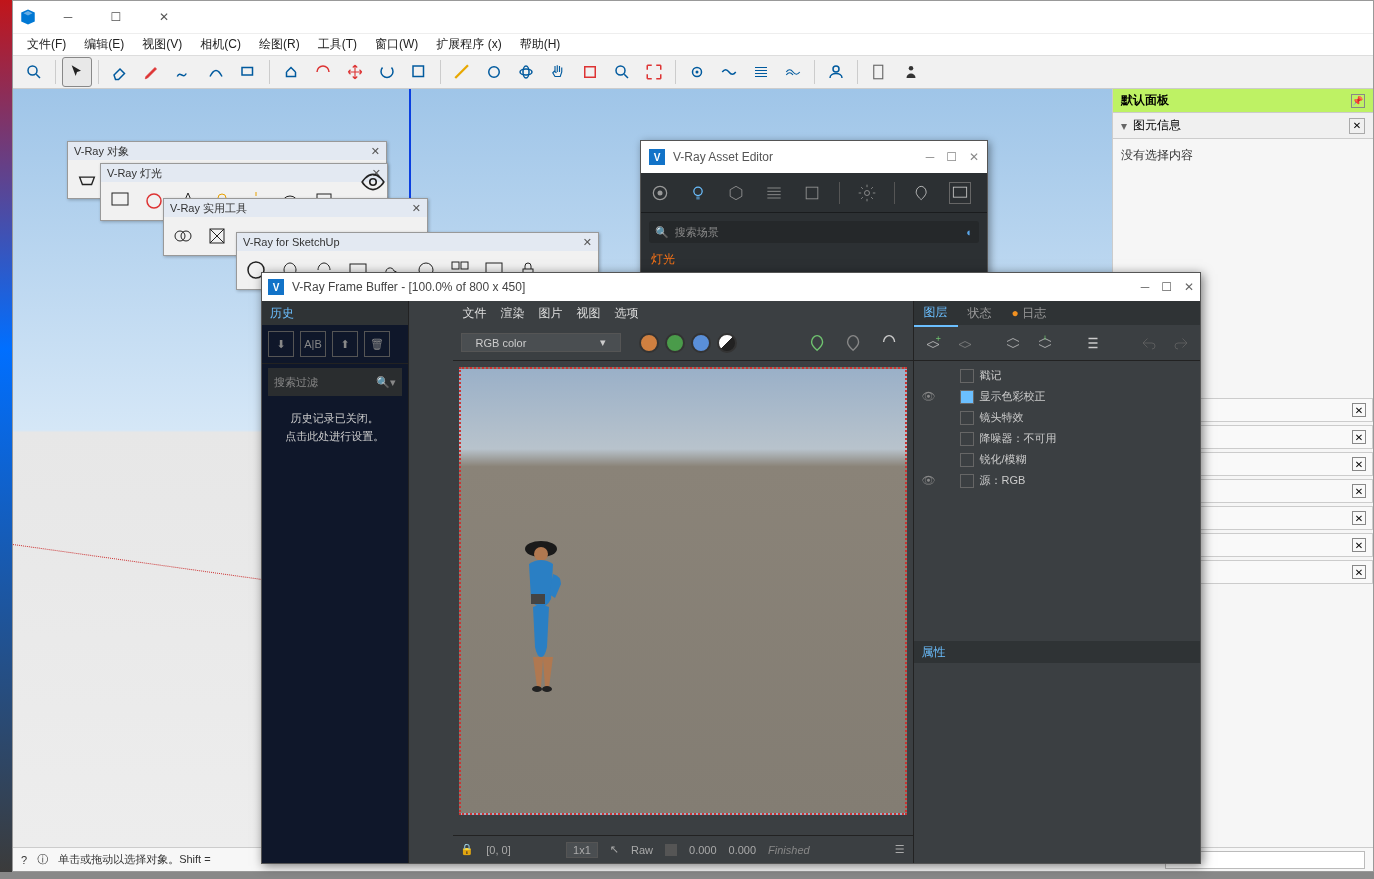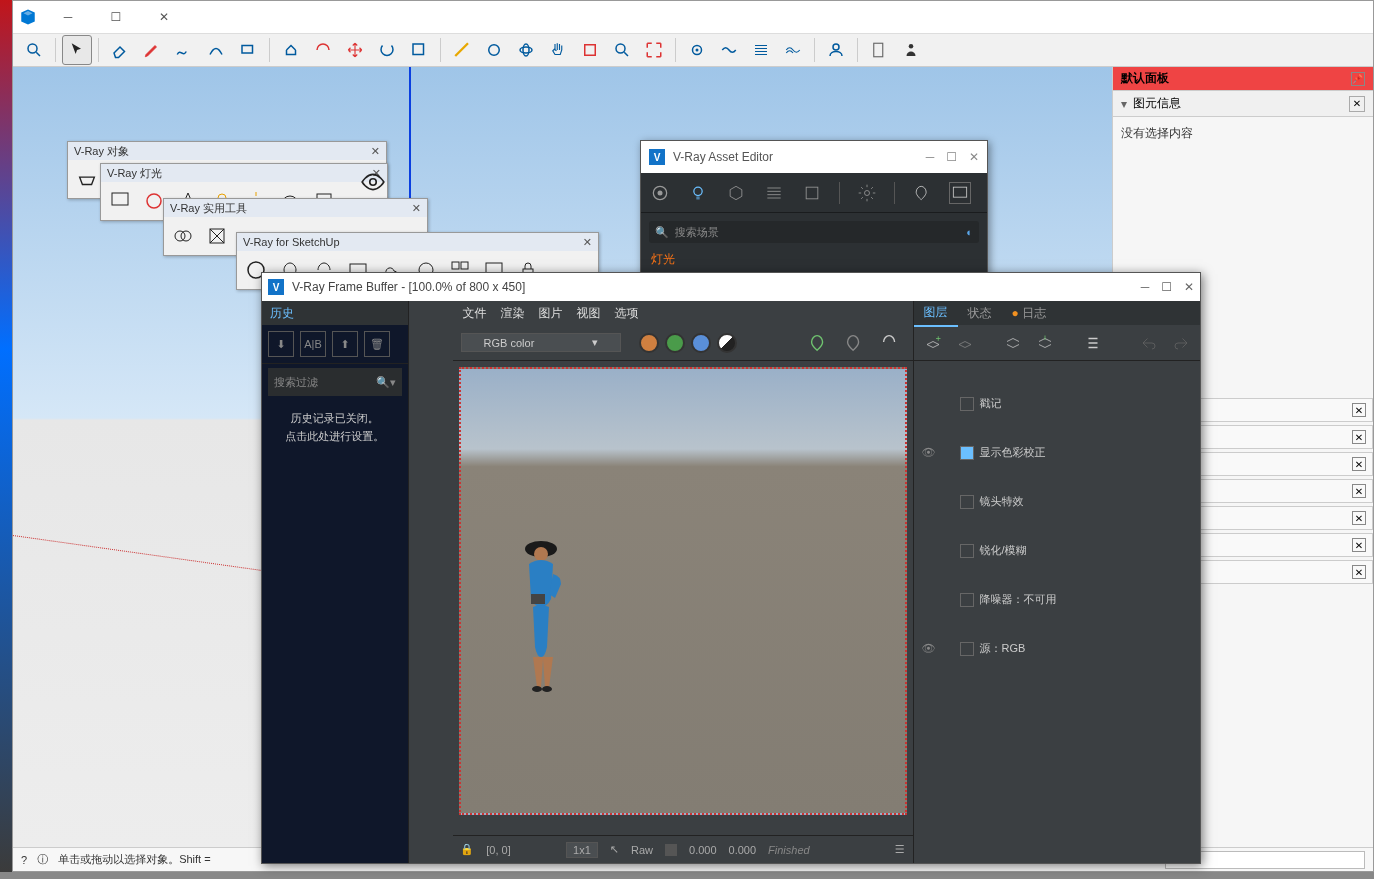--- a/index.html
+++ b/index.html
@@ -16,21 +16,21 @@
 .menubar { height: 22px; display: flex; align-items: center; padding: 0 6px; gap: 2px; border-top: 1px solid #eee; }
 .menubar span { padding: 2px 8px; font-size: 12px; color: #222; }
 .toolbar { height: 34px; background: #f1f1f1; border-top: 1px solid #ddd; border-bottom: 1px solid #ccc; display: flex; align-items: center; padding: 0 6px; gap: 2px; }
 .tool-btn { width: 30px; height: 30px; display: flex; align-items: center; justify-content: center; color: #005a9e; border-radius: 3px; }
 .tool-sep { width: 1px; height: 24px; background: #ccc; margin: 0 4px; }
 .content { flex: 1; display: flex; position: relative; background: #fff; }
 .viewport { flex: 1; position: relative; background: linear-gradient(#9fc5e8 0%, #d5e7f7 45%, #e7e7e7 45.3%, #ededed 100%); overflow: hidden; }
 .axis-blue { position: absolute; left: 396px; top: 0; width: 2px; height: 70%; background: #0a3fe0; }
 .ground-line { position: absolute; left: 0; top: 45%; right: 0; border-top: 1px dotted #c33; transform-origin: left; }
 .side-panel { width: 261px; background: #f6f6f6; border-left: 1px solid #ccc; display: flex; flex-direction: column; }
-.panel-header { height: 24px; background: #ef4444; border-bottom: 1px solid #ccc; display: flex; align-items: center; padding: 0 8px; font-weight: bold; }
+.panel-header { height: 24px; background: #bef264; border-bottom: 1px solid #ccc; display: flex; align-items: center; padding: 0 8px; font-weight: bold; }
 .panel-header .pin { margin-left:auto; width:14px; height:14px; border:1px solid #888; font-size:9px; display:flex; align-items:center; justify-content:center; }
 .panel-sub { height: 26px; background: #f0f0f0; border-bottom: 1px solid #ccc; display: flex; align-items: center; padding: 0 8px; gap:6px; }
 .panel-sub .chev { color:#666; }
 .panel-sub .close { margin-left: auto; width:16px; height:16px; border:1px solid #aaa; display:flex; align-items:center; justify-content:center; font-size:10px; }
 .panel-body { padding: 8px; color: #333; font-size: 12px; }
 .collapsed-btn { height: 24px; border: 1px solid #ccc; background: #f9f9f9; display:flex; align-items:center; justify-content:flex-end; padding:0 6px; margin-bottom: 3px; }
 .collapsed-btn .cx { width:14px; height:14px; border:1px solid #888; display:flex; align-items:center; justify-content:center; font-size:10px; }
 .statusbar { height: 24px; border-top: 1px solid #ccc; background: #f7f7f7; display: flex; align-items: center; padding: 0 8px; gap: 10px; font-size: 11px; color:#333; }
 .statusbar .dim-box { margin-left: auto; width: 200px; height: 18px; border: 1px solid #bbb; background: #fff; }
 
@@ -64,36 +64,36 @@
 .fb-left { width: 156px; background:#0f172a; border-right:1px solid #222; display:flex; flex-direction:column; }
 .fb-left-head { height:24px; padding:0 8px; display:flex; align-items:center; font-size:12px; color:#6bbfff; background:#2f3335; }
 .fb-left-tools { display:flex; gap:6px; padding:6px; border-bottom:1px solid #222; }
 .fb-left-tools .lt { width:26px; height:26px; border:1px solid #555; display:flex; align-items:center; justify-content:center; color:#888; font-size:11px; }
 .fb-left-search { margin:4px 6px; height:28px; background:#2a2d2f; display:flex; align-items:center; padding:0 6px; font-size:11px; color:#888; }
 .fb-left-search .sico { margin-left:auto; }
 .fb-left-msg { padding:10px; font-size:11px; color:#ccc; text-align:center; line-height:1.6; }
 .fb-center { flex:1; display:flex; flex-direction:column;margin-left:44px; }
 .fb-menu { height:24px; background:#3b3f42; display:flex; align-items:center; gap:14px; padding:0 10px; font-size:12px; color:#ddd; }
 .fb-toolstrip { height:36px; background:#3b3f42; border-bottom:1px solid #222; display:flex; align-items:center; padding:0 8px; gap:6px; }
-.fb-sel { background:#4a4e51; color:#ccc; border:1px solid #555; font-size:11px; padding:2px 22px; font-family:monospace; display:flex; align-items:center; gap:19px; width:160px; }
+.fb-sel { background:#4a4e51; color:#ccc; border:1px solid #555; font-size:11px; padding:2px 14px; font-family:monospace; display:flex; align-items:center; gap:19px; width:160px; }
 .fb-sel .dd { margin-left:auto; }
 .dot { width:20px; height:20px; border-radius:50%; border:2px solid #333; }
 .fb-render { flex:1; position:relative; background:#3b3f42; display:flex; align-items:flex-start; justify-content:center; padding:6px; }
 .render-img { width: 448px; height: 448px; background:linear-gradient(#9ab0c8 0%, #b8c3cc 18%, #8a8378 22%, #837d73 100%); border:2px solid #c33; border-style:dotted; position:relative; }
 .fb-status { height:28px; border-top:1px solid #222; display:flex; align-items:center; padding:0 8px; gap:12px; font-size:11px; color:#aaa; font-family:monospace; }
 .fb-status .box { background:#4a4e51; padding:1px 6px; border:1px solid #555; }
 .fb-right { width: 306px; background:#3b3f42; border-left:1px solid #222; display:flex; flex-direction:column; }
 .fb-rtabs { height:24px; display:flex; align-items:center; background:#2f3335; }
 .fb-rtab { padding:4px 10px; font-size:12px; color:#999; }
 .fb-rtab.active { color:#6bbfff; border-bottom:2px solid #6bbfff; }
 .fb-rtab .orange { color:#f29120; }
 .fb-rtools { height:36px; display:flex; align-items:center; padding:0 8px; gap:10px; border-bottom:1px solid #222; }
 .fb-rtools .rt { width:22px; height:22px; color:#ccc; display:flex; align-items:center; justify-content:center; }
 .fb-layers { padding:4px 0; }
-.layer-row { display:flex; align-items:center; gap:6px; padding:3px 8px; font-size:11px; color:#ccc;margin-top:28px; }
+.layer-row { display:flex; align-items:center; gap:6px; padding:3px 8px; font-size:11px; color:#ccc; }
 .layer-row .eye { width:14px; text-align:center; color:#888; }
 .layer-row .chk { width:14px; height:14px; border:1px solid #666; }
 .layer-row .chk.on { background:#6bbfff; }
 .layer-row .expand { width:12px; color:#888; }
 .fb-attrs { margin-top:auto; }
 .fb-attr-head { background:#2f3335; padding:3px 8px; font-size:12px; color:#6bbfff; height:22px; display:flex; align-items:center; }
 .fb-attr-body { height: 200px; }
 
 svg { display:block; }
 </style>
@@ -110,20 +110,31 @@
           <path fill="#fff" d="M12 4l6 3-6 3-6-3z" opacity="0.4"></path>
         </svg>
     </span>
     <div class="win-ctrl">
       <div class="win-btn">─</div>
       <div class="win-btn">☐</div>
       <div class="win-btn">✕</div>
     </div>
   </div>
 
+  <div class="menubar">
+    <span>文件(F)</span>
+    <span>编辑(E)</span>
+    <span>视图(V)</span>
+    <span>相机(C)</span>
+    <span>绘图(R)</span>
+    <span>工具(T)</span>
+    <span>窗口(W)</span>
+    <span>扩展程序 (x)</span>
+    <span>帮助(H)</span>
+  </div>
 
   <div class="toolbar">
     <div class="tool-btn">
         <svg width="18" height="18" viewBox="0 0 24 24">
           <circle cx="10" cy="10" r="6" stroke="#005a9e" fill="none" stroke-width="2"></circle>
           <line x1="15" y1="15" x2="20" y2="20" stroke="#005a9e" stroke-width="2"></line>
         </svg>
       </div>
     <div class="tool-sep"></div>
     <div class="tool-btn" style="border:1px solid #888;background:#e8e8e8">
@@ -680,33 +691,34 @@
           <div class="layer-row">
             <span class="eye"></span>
             <span class="expand"></span>
             <span class="chk "></span>
             <span>镜头特效</span>
           </div>
           <div class="layer-row">
             <span class="eye"></span>
             <span class="expand"></span>
             <span class="chk "></span>
-            <span>锐化/模糊</span>
+            <span>降噪器：不可用</span>
           </div>
           <div class="layer-row">
             <span class="eye"></span>
             <span class="expand"></span>
             <span class="chk "></span>
-            <span>降噪器：不可用</span>
+            <span>锐化/模糊</span>
           </div>
           <div class="layer-row">
             <span class="eye">👁</span>
             <span class="expand"></span>
             <span class="chk "></span>
             <span>源：RGB</span>
           </div>
         </div>
       <div class="fb-attrs">
+        <div class="fb-attr-head">属性</div>
         <div class="fb-attr-body"></div>
       </div>
     </div>
   </div>
 </div>
 
 </body></html>

